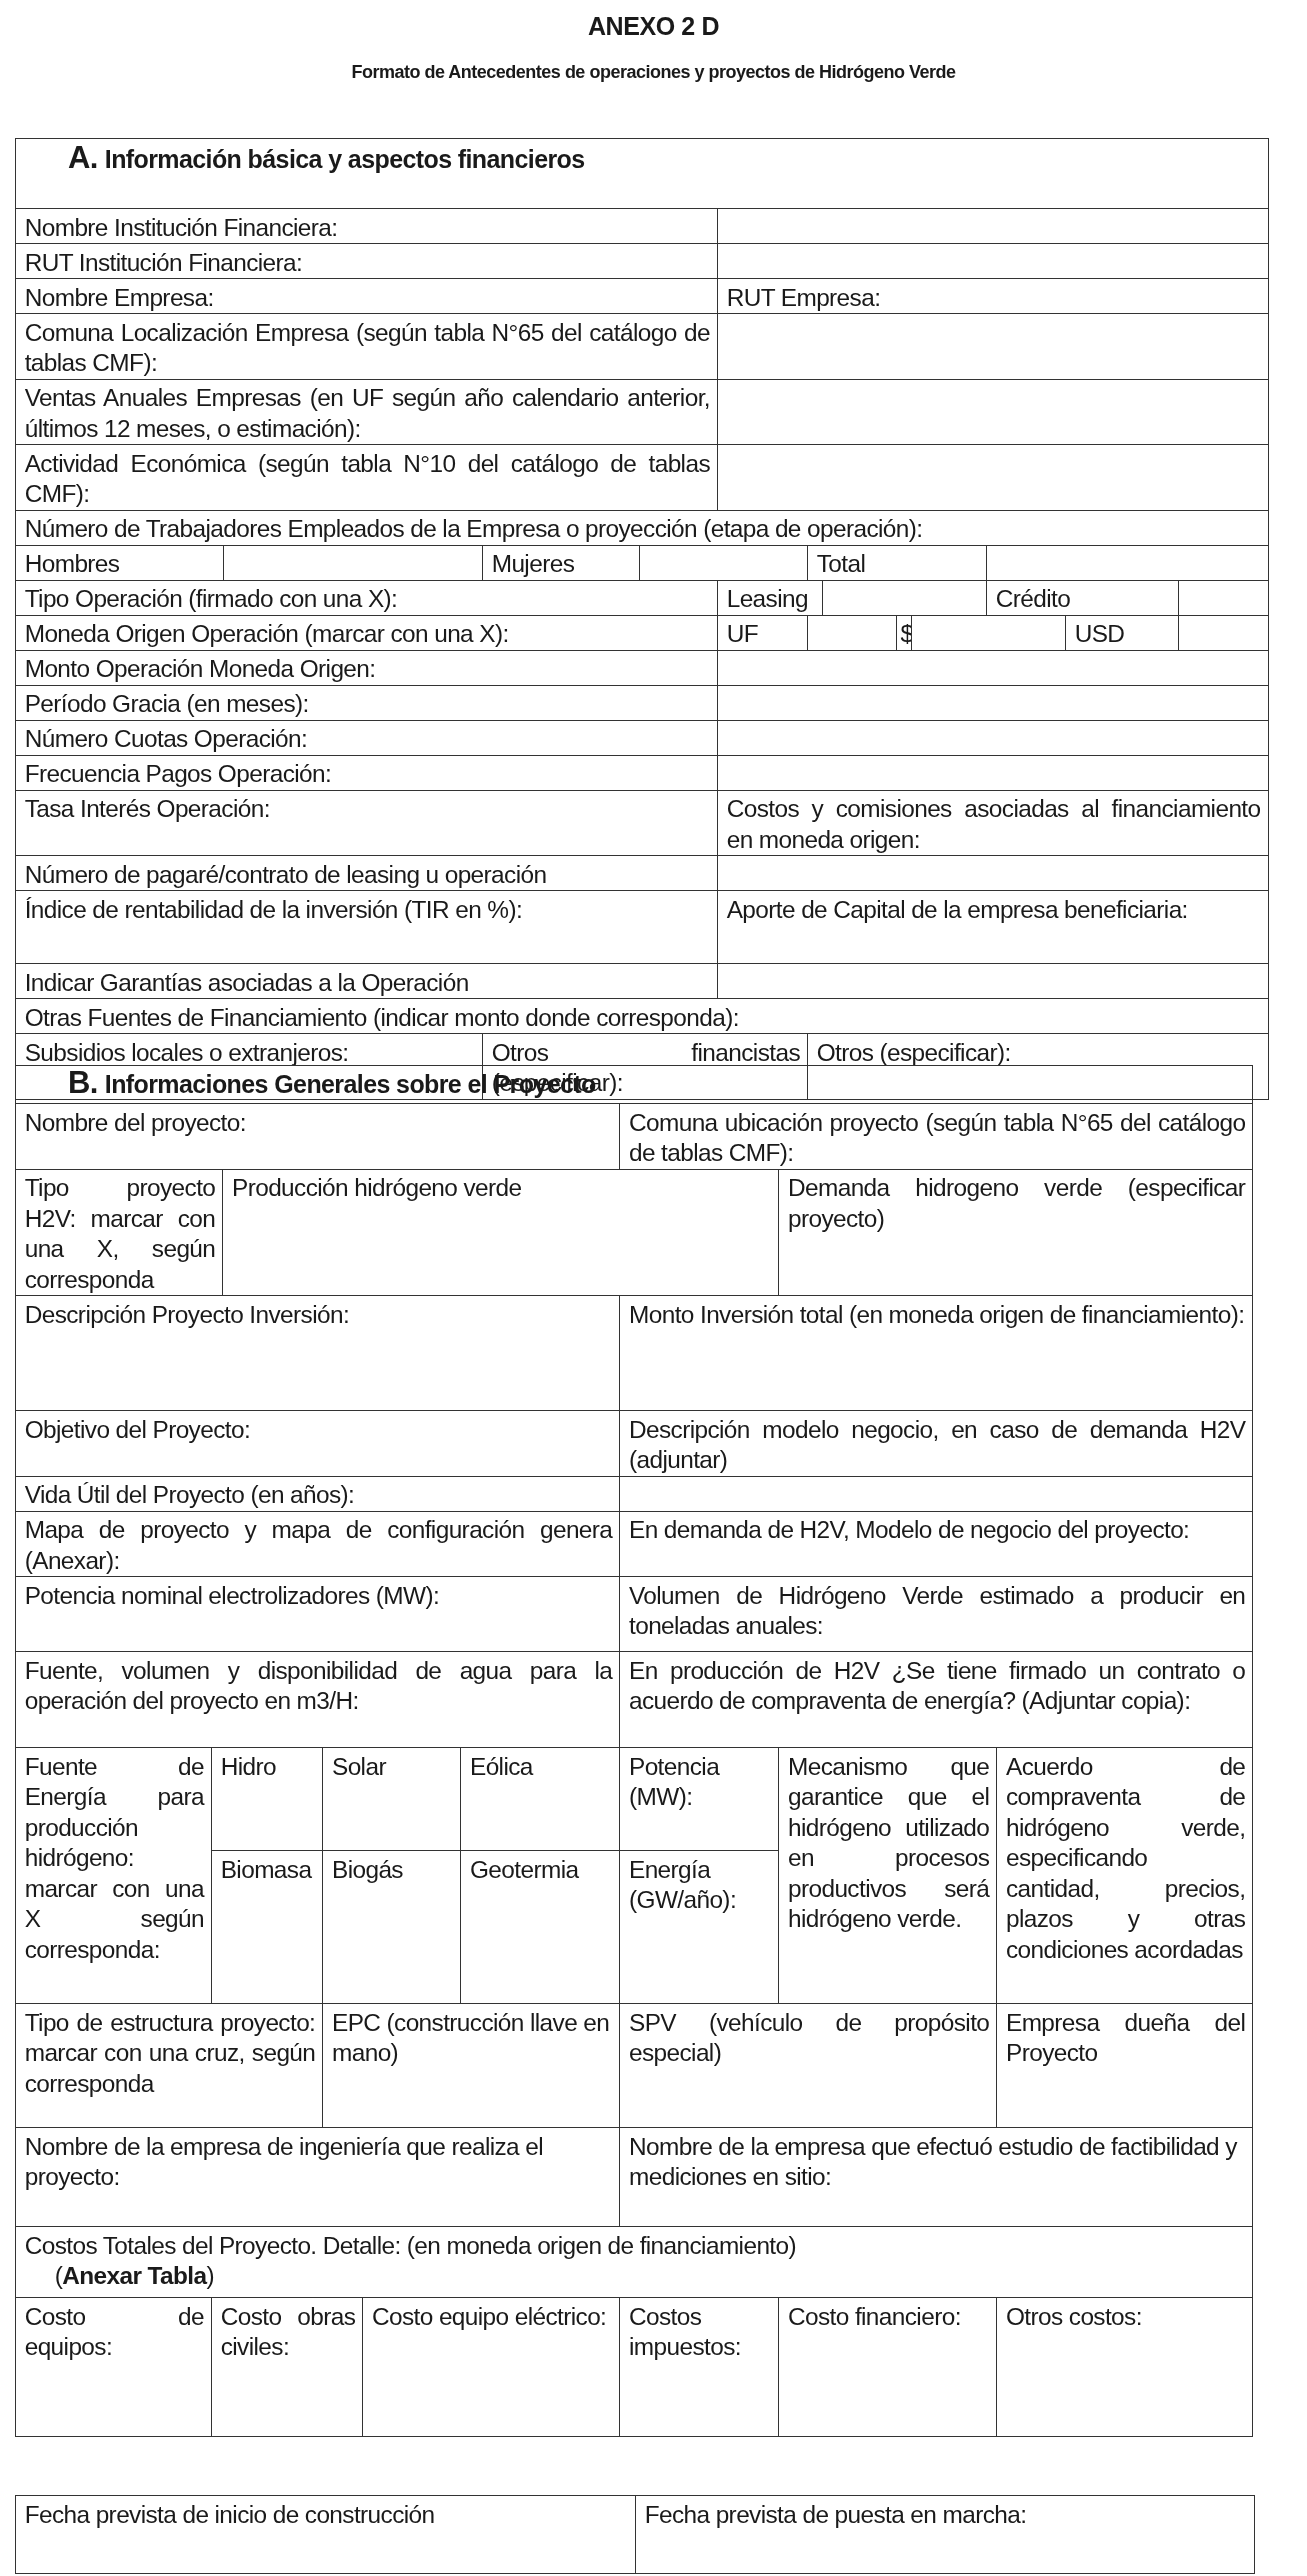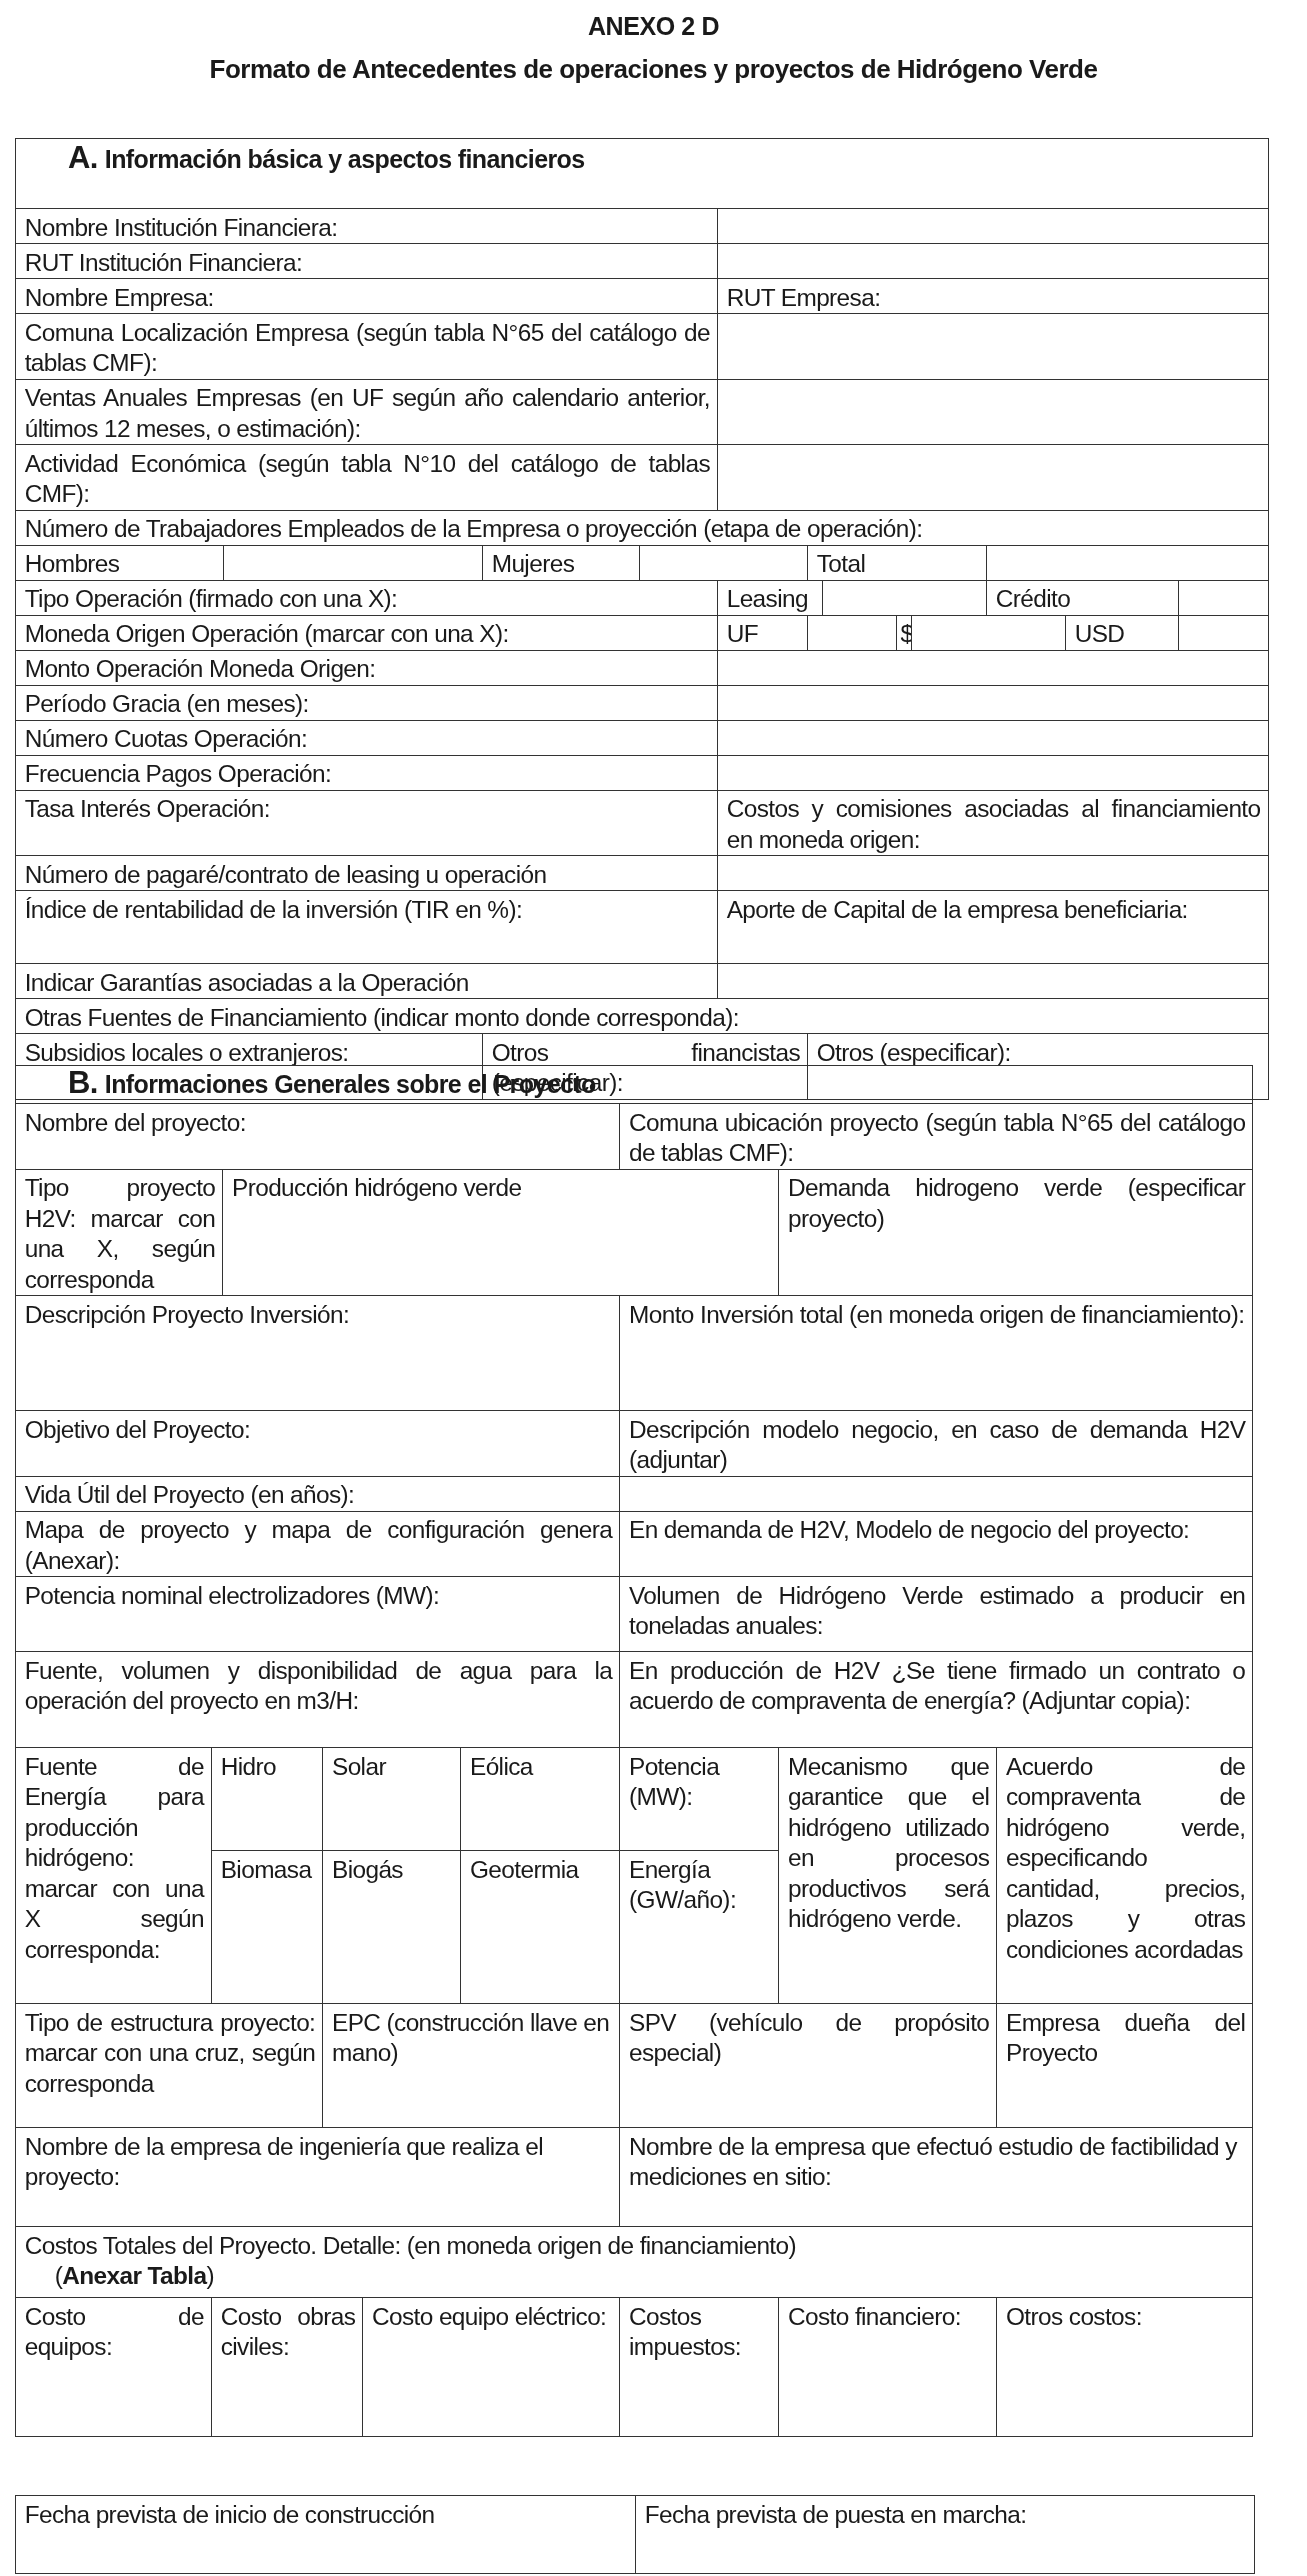--- a/index.html
+++ b/index.html
@@ -1,20 +1,20 @@
 <!DOCTYPE html>
 <html style="font-size:14px"><head>
 <meta charset="utf-8">
 <style>
   html, body { margin:0; padding:0; background:#ffffff; }
   body { width:1307px; height:2576px; position:relative; overflow:hidden;
          font-family:"Liberation Sans", sans-serif; color:#1a1a1a; }
   .title { position:absolute; left:0; width:1307px; text-align:center; font-weight:bold; }
   #t1 { top:12.2px; font-size:25px; letter-spacing:-0.4px; }
-  #t2 { top:54px; font-size:26px; letter-spacing:-0.5px; }
+  #t2 { top:62px; font-size:18px; letter-spacing:-0.5px; }
   table { position:absolute; border-collapse:collapse; table-layout:fixed; }
   td { border:1.7px solid #333; padding:3.5px 7px 0 8.7px; vertical-align:top;
        font-size:24.4px; line-height:30.5px; letter-spacing:-0.6px; overflow:hidden; }
   td.j { text-align:justify; text-align-last:left;margin-top:9px; }
   .sechead { font-weight:bold; font-size:25px; padding-left:52px; }
   .sechead .big { font-size:31px; margin-right:7px; }
   .bold { font-weight:bold; }
   .indent { padding-left:38px; }
 </style>
 </head>

